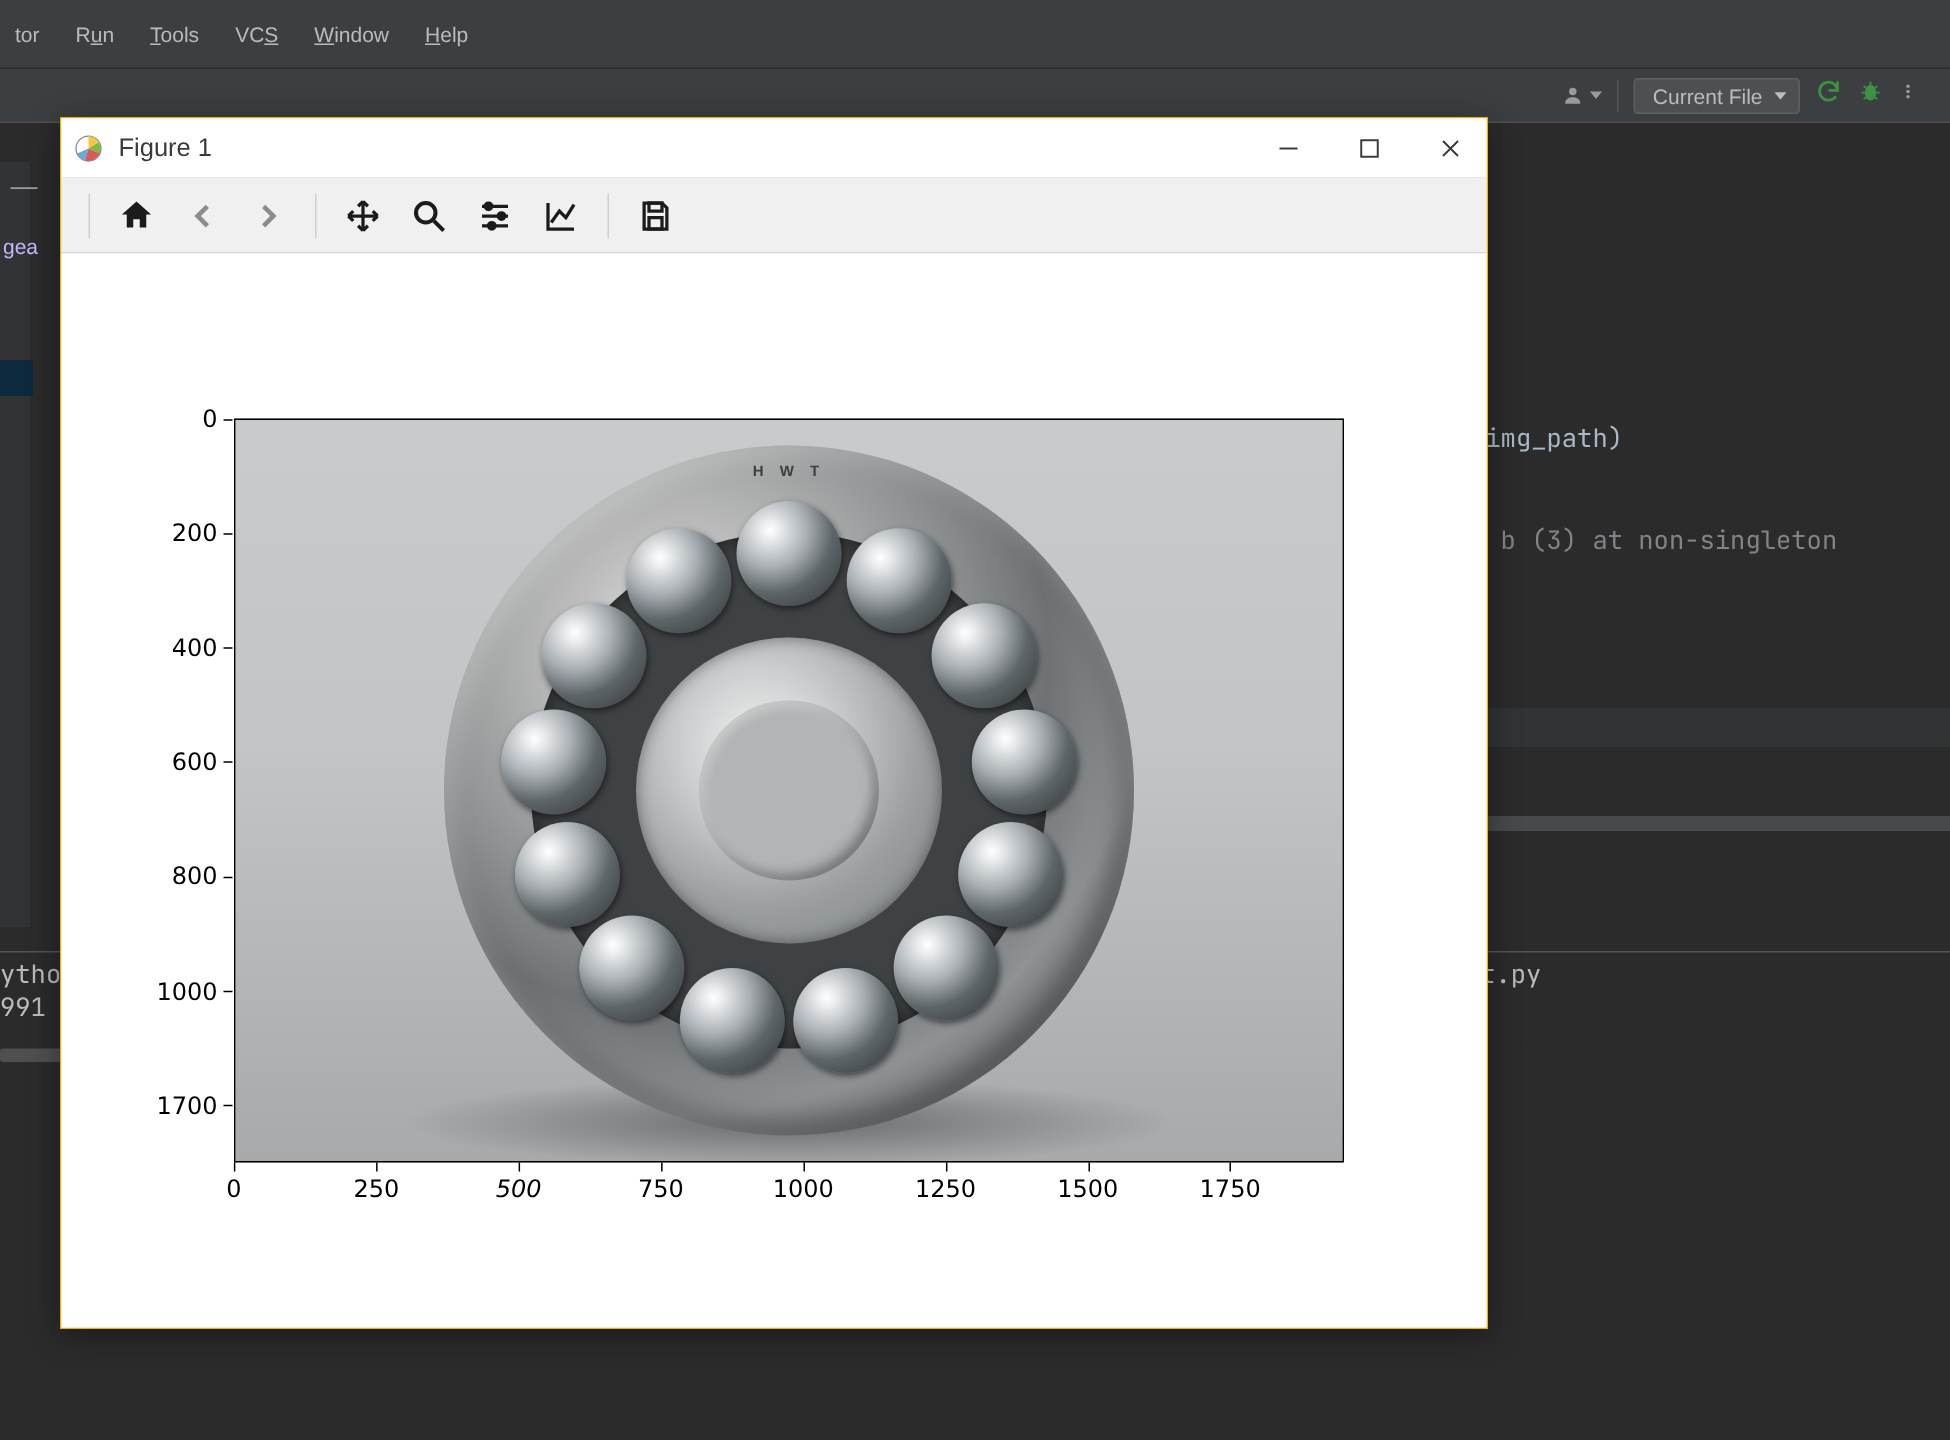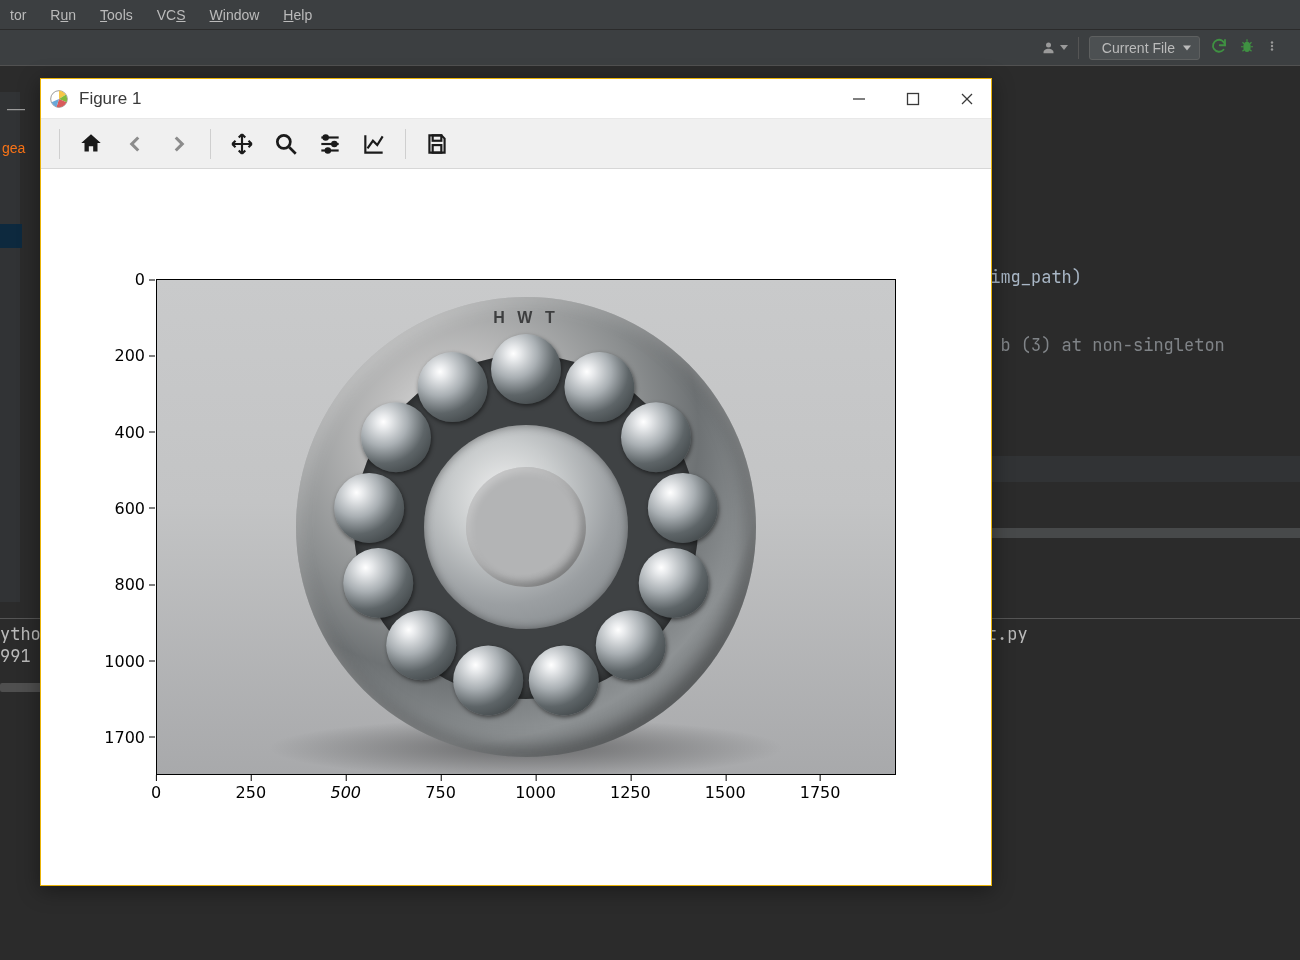--- a/index.html
+++ b/index.html
@@ -7,21 +7,21 @@
     width: 1300px;
     height: 960px;
     background: #2b2b2b;
     font-family: "Segoe UI", Arial, sans-serif;
     position: relative;
     overflow: hidden;
   }
 
   
   .ide-menubar {
-    height: 30px;
+    height: 46px;
     background: #3c3f41;
     display: flex;
     align-items: center;
     padding-left: 0;
     color: #bbbbbb;
     font-size: 14px;
     gap: 4px;
     border-bottom: 1px solid #2b2b2b;
   }
   .ide-menu-item {
@@ -90,21 +90,21 @@
     background: #313335;
   }
   .ide-minus {
     position:absolute; left:7px; top:32px;
     color:#9c9c9c; font-size:18px;
   }
 
   .ide-sidebar-frag {
     position: absolute;
     left: 0; top: 74px;
-    color: #f97316;
+    color: #c4b5fd;
     font-size: 14px;
     padding-left: 2px;
   }
 
   .ide-selected-row {
     position:absolute; left:0; top:158px;
     width:22px; height:24px;
     background:#0d293e;
   }
 
@@ -245,21 +245,21 @@
   .b-ball {
     position:absolute; width:70px; height:70px; border-radius:50%;
     left:50%; top:50%; margin-left:-35px; margin-top:-35px;
     background: radial-gradient(circle at 32% 28%, #ffffff 0%, #e8eaec 10%, #a9afb3 35%, #5e6568 60%, #2d3234 100%);
     box-shadow: 1px 2px 4px rgba(0,0,0,.5);
   }
 
   .b-eng {
     position:absolute; color:#3d3e3f;
     font-family:"Segoe UI",Arial,sans-serif;
-    font-size:16px; letter-spacing:4px; font-weight:600;
+    font-size:10px; letter-spacing:4px; font-weight:600;
   }
   .b-eng.top { top:12px; left:50%; transform:translateX(-50%);}
 
   .bg-gradient {
     position:absolute; inset:0;
     background: linear-gradient(180deg,#c9cacb 0%, #c3c4c5 45%, #a8a9ab 100%);
   }
   .floor-shadow {
     position:absolute; left:50%; bottom:-4px; width:520px; height:60px;
     margin-left:-260px;

